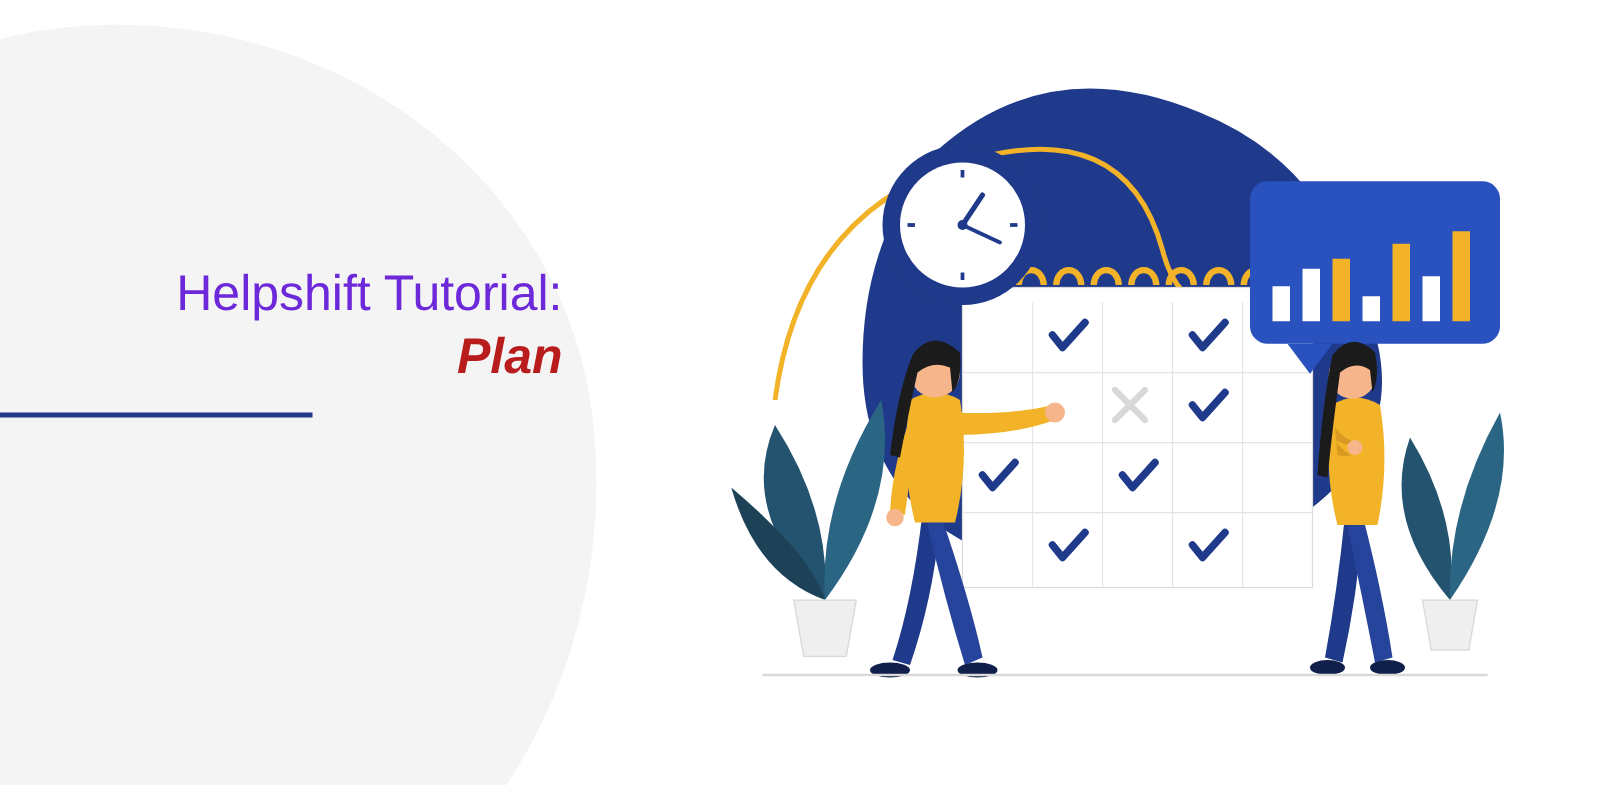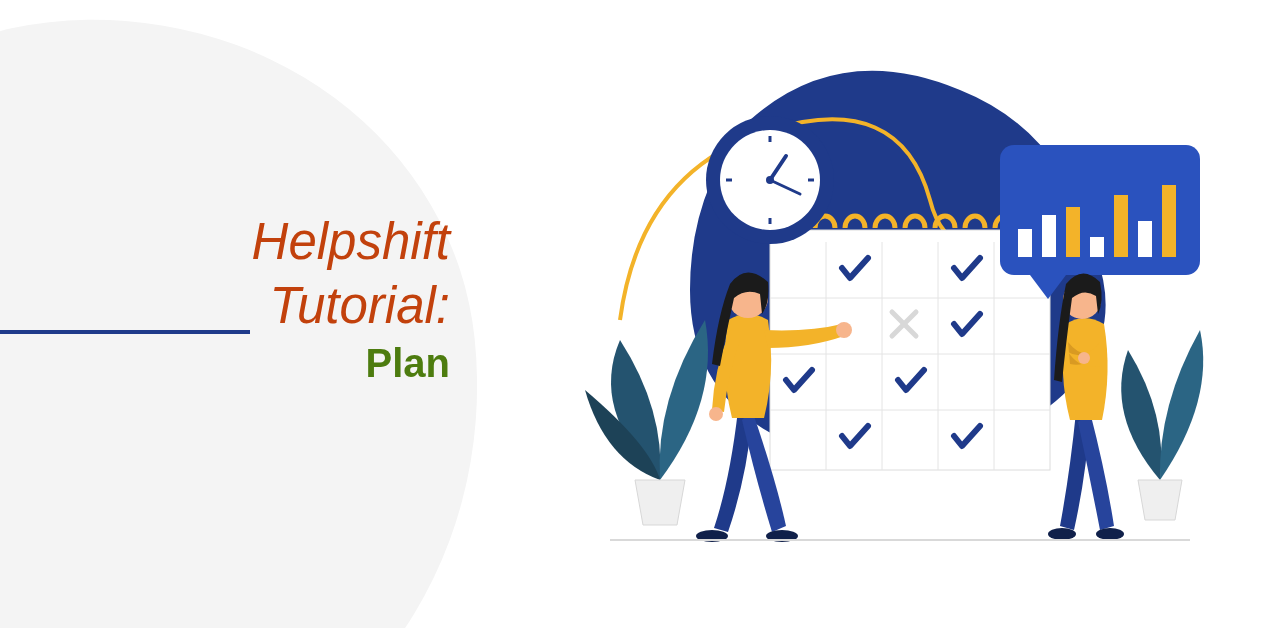--- a/index.html
+++ b/index.html
@@ -22,31 +22,31 @@
     transform: rotate(-6deg);
   }
   .text-block {
     position: absolute;
     left: 100px;
     top: 210px;
     text-align: right;
     width: 350px;
   }
   .title-line1 {
-    font-size: 51px;
-    color: #c2410c;
+    font-size: 40px;
+    color: #6d28d9;
     font-weight: 400;
     line-height: 1.25;
-    font-style: italic;
   }
   .title-line2 {
     font-size: 40px;
-    color: #4d7c0f;
+    color: #b91c1c;
     font-weight: 700;
     line-height: 1.25;
+    font-style: italic;
   }
   .underline {
     position: absolute;
     left: 0;
     top: 330px;
     width: 250px;
     height: 4px;
     background: #1f3a8a;
   }
   .illustration {

